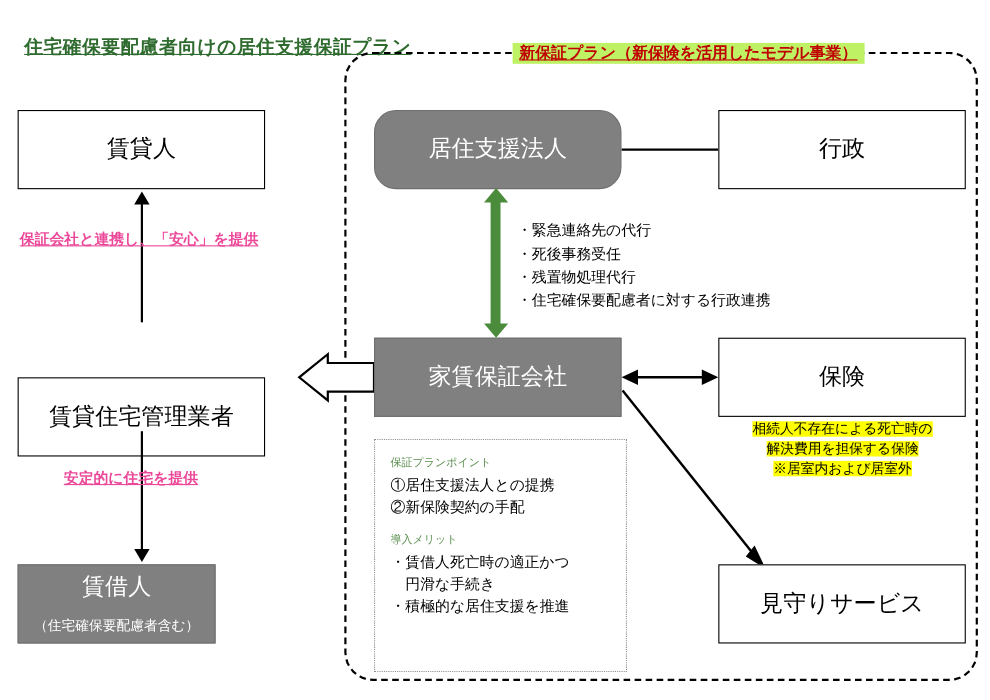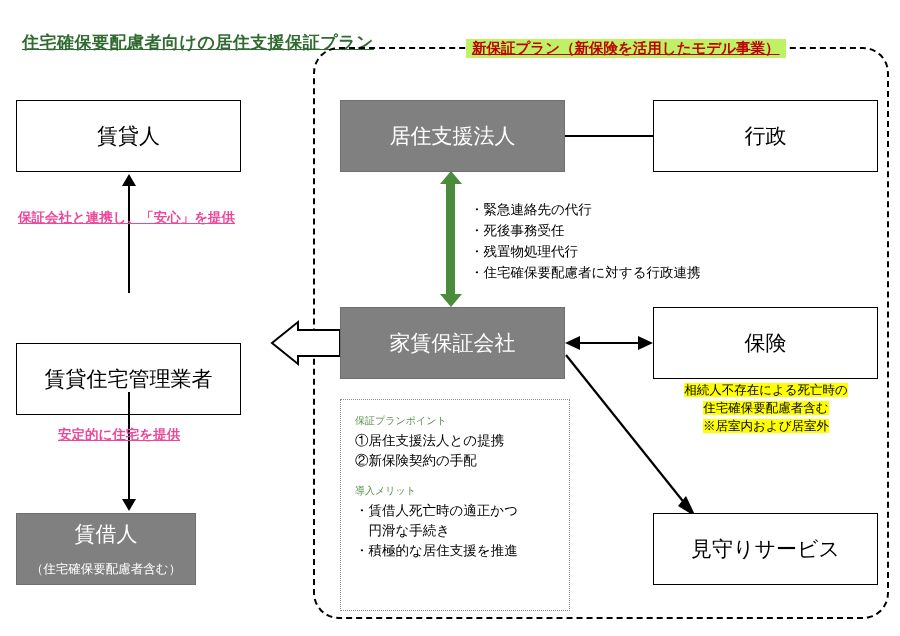--- a/index.html
+++ b/index.html
@@ -74,21 +74,21 @@
   }
   .box .main { font-size: 21px; text-align: right; }
   .box .sub  { font-size: 12.5px; margin-top: 15px; }
 
   
   #box-lessor       { left: 16px;  top: 100px; width: 225px; height: 72px; }
   #box-manager      { left: 16px;  top: 307px; width: 225px; height: 72px; margin-top: 36px; }
   #box-lessee       { left: 16px;  top: 513px; width: 180px; height: 72px; }
 
   
-  #box-support-org  { left: 340px; top: 100px; width: 225px; height: 72px; }
+  #box-support-org  { left: 340px; top: 100px; width: 225px; height: 72px; border-radius: 20px; }
   #box-admin        { left: 653px; top: 100px; width: 225px; height: 72px; }
   #box-guarantee    { left: 340px; top: 307px; width: 225px; height: 72px; }
   #box-insurance    { left: 653px; top: 307px; width: 225px; height: 72px; }
   #box-watch        { left: 653px; top: 513px; width: 225px; height: 72px; }
 
   
   .green-caption {
     font-size: 13.5px;
     font-weight: bold;
     color: #ec4899;
@@ -258,21 +258,21 @@
 
   <div class="abs" id="green-arrow-notes">
     <div>・緊急連絡先の代行</div>
     <div>・死後事務受任</div>
     <div>・残置物処理代行</div>
     <div>・住宅確保要配慮者に対する行政連携</div>
   </div>
 
   <div class="abs" id="insurance-note">
     <div><span>相続人不存在による死亡時の</span></div>
-    <div><span>住宅確保要配慮者含む</span></div>
+    <div><span>解決費用を担保する保険</span></div>
     <div><span>※居室内および居室外</span></div>
   </div>
 
   <div class="abs" id="points-box">
     <div class="points-head">保証プランポイント</div>
     <div class="points-list">
       <div>①居住支援法人との提携</div>
       <div>②新保険契約の手配</div>
     </div>
     <div class="points-head">導入メリット</div>

